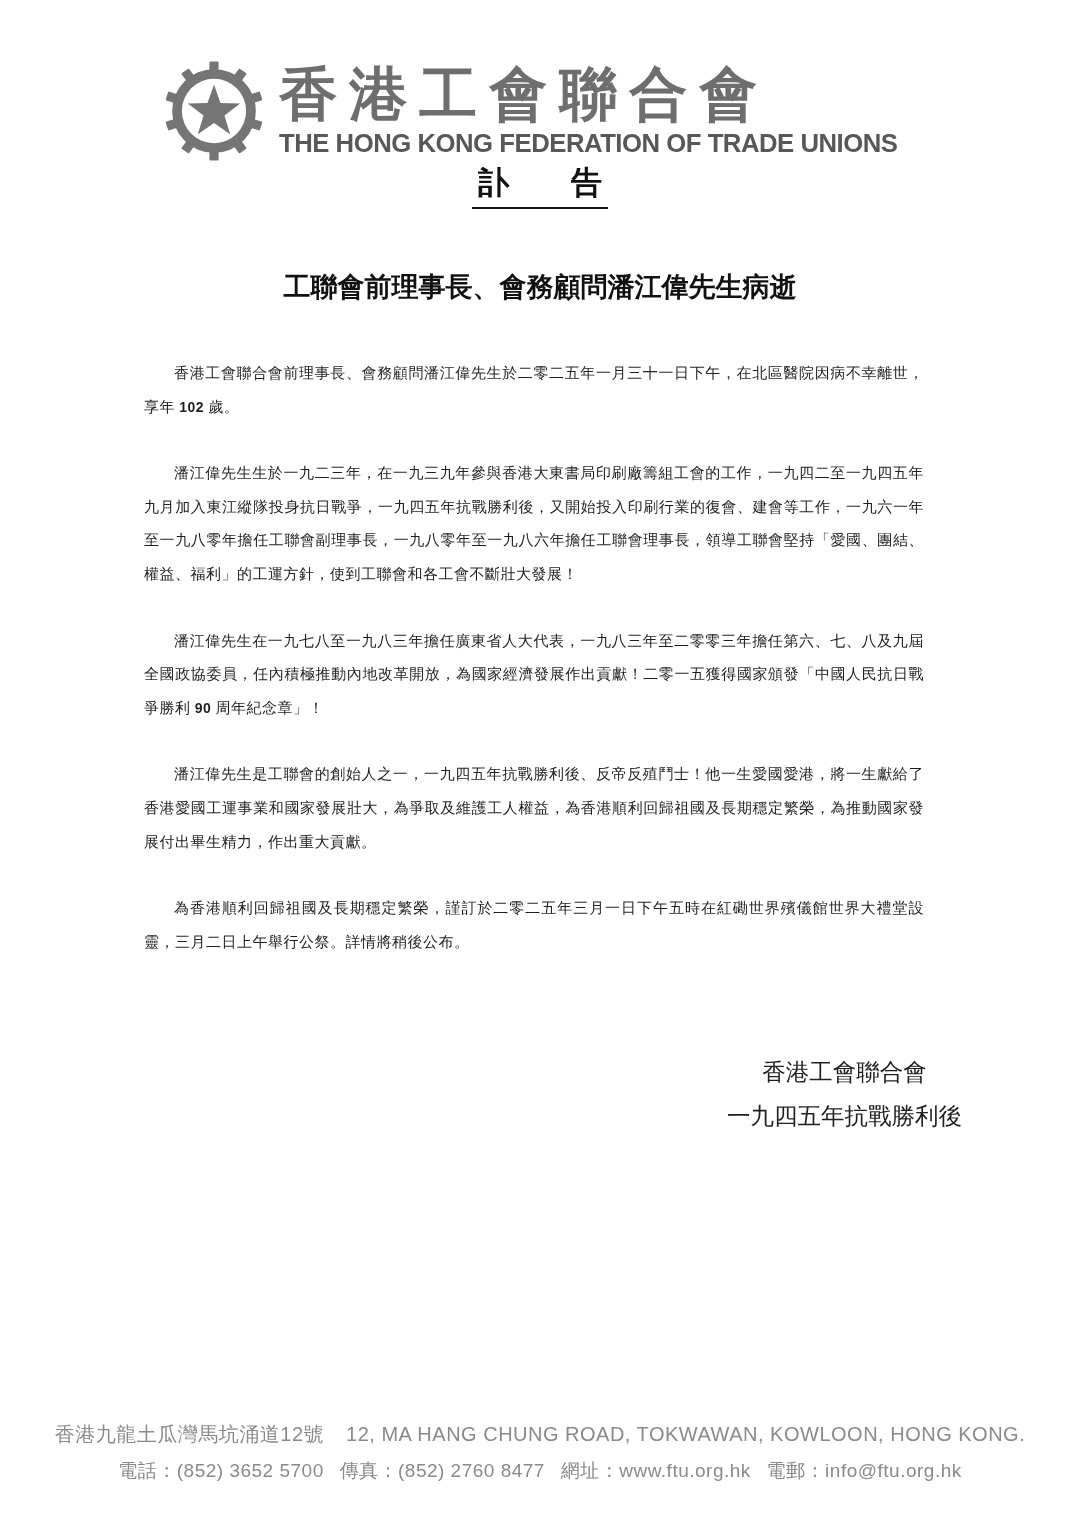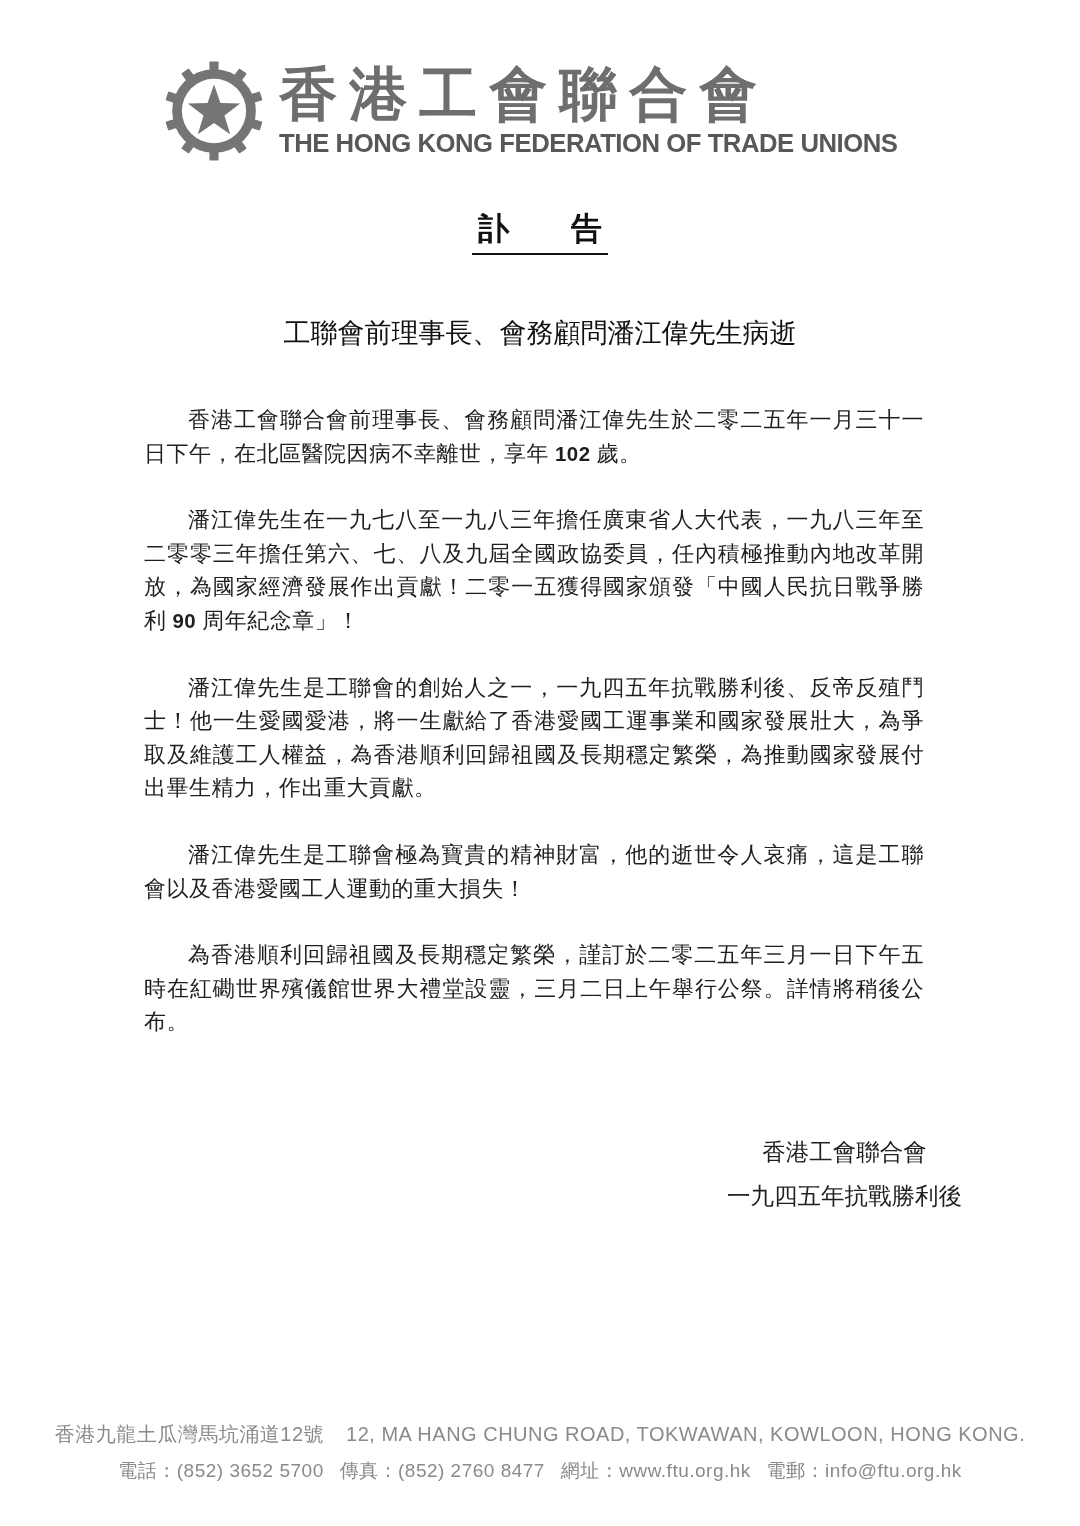--- a/index.html
+++ b/index.html
@@ -39,43 +39,43 @@
     font-weight: 800;
     color: #585858;
     font-family: "Liberation Sans", "DejaVu Sans", sans-serif;
     letter-spacing: -0.5px;
     transform: scaleX(0.97);
     transform-origin: left;
     white-space: nowrap;
     margin-top: 2px;
   }
   
-  .notice-title-row { text-align: center; margin-top: 46px; }
+  .notice-title-row { text-align: center; }
   .notice-title {
     display: inline-block;
     font-size: 31px;
     font-weight: 700;
     color: #111;
     border-bottom: 2.5px solid #111;
     padding: 0 6px 3px 6px;
     white-space: pre;
   }
   .subject-row { text-align: center; margin-top: 60px; }
   .subject {
     font-size: 27px;
-    font-weight: 400;
+    font-weight: 700;
     color: #111;
   }
   
   .body-text {
     width: 792px;
     margin: 52px auto 0 auto;
   }
   .body-text p {
-    font-size: 22px;
+    font-size: 15px;
     line-height: 33.6px;
     text-align: justify;
     text-indent: 2em;
     margin: 0 12px 33px 0;
     letter-spacing: 0.5px;
   }
   .num {
     font-family: "Liberation Sans", "DejaVu Sans", sans-serif;
     font-weight: 700;
     font-size: 0.93em;
@@ -135,23 +135,23 @@
   <div class="notice-title-row">
     <span class="notice-title">訃　　告</span>
   </div>
 
   <div class="subject-row">
     <span class="subject">工聯會前理事長、會務顧問潘江偉先生病逝</span>
   </div>
 
   <div class="body-text">
       <p>香港工會聯合會前理事長、會務顧問潘江偉先生於二零二五年一月三十一日下午，在北區醫院因病不幸離世，享年 <span class="num">102</span> 歲。</p>
+      <p>潘江偉先生生於一九二三年，在一九三九年參與香港大東書局印刷廠籌組工會的工作，一九四二至一九四五年九月加入東江縱隊投身抗日戰爭，一九四五年抗戰勝利後，又開始投入印刷行業的復會、建會等工作，一九六一年至一九八零年擔任工聯會副理事長，一九八零年至一九八六年擔任工聯會理事長，領導工聯會堅持「愛國、團結、權益、福利」的工運方針，使到工聯會和各工會不斷壯大發展！</p>
       <p>潘江偉先生在一九七八至一九八三年擔任廣東省人大代表，一九八三年至二零零三年擔任第六、七、八及九屆全國政協委員，任內積極推動內地改革開放，為國家經濟發展作出貢獻！二零一五獲得國家頒發「中國人民抗日戰爭勝利 <span class="num">90</span> 周年紀念章」！</p>
       <p>潘江偉先生是工聯會的創始人之一，一九四五年抗戰勝利後、反帝反殖鬥士！他一生愛國愛港，將一生獻給了香港愛國工運事業和國家發展壯大，為爭取及維護工人權益，為香港順利回歸祖國及長期穩定繁榮，為推動國家發展付出畢生精力，作出重大貢獻。</p>
-      <p>潘江偉先生是工聯會極為寶貴的精神財富，他的逝世令人哀痛，這是工聯會以及香港愛國工人運動的重大損失！</p>
       <p>為香港順利回歸祖國及長期穩定繁榮，謹訂於二零二五年三月一日下午五時在紅磡世界殯儀館世界大禮堂設靈，三月二日上午舉行公祭。詳情將稍後公布。</p>
     </div>
 
   <div class="signature">
     <div>香港工會聯合會</div>
     <div>一九四五年抗戰勝利後</div>
   </div>
 
   <div class="footer">
     <div class="footer-line1">

